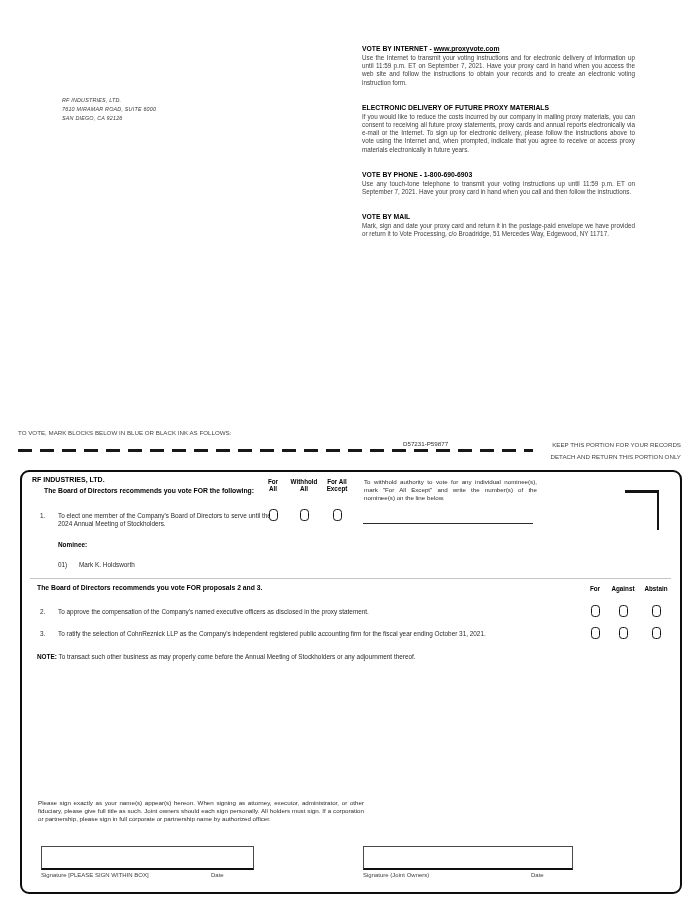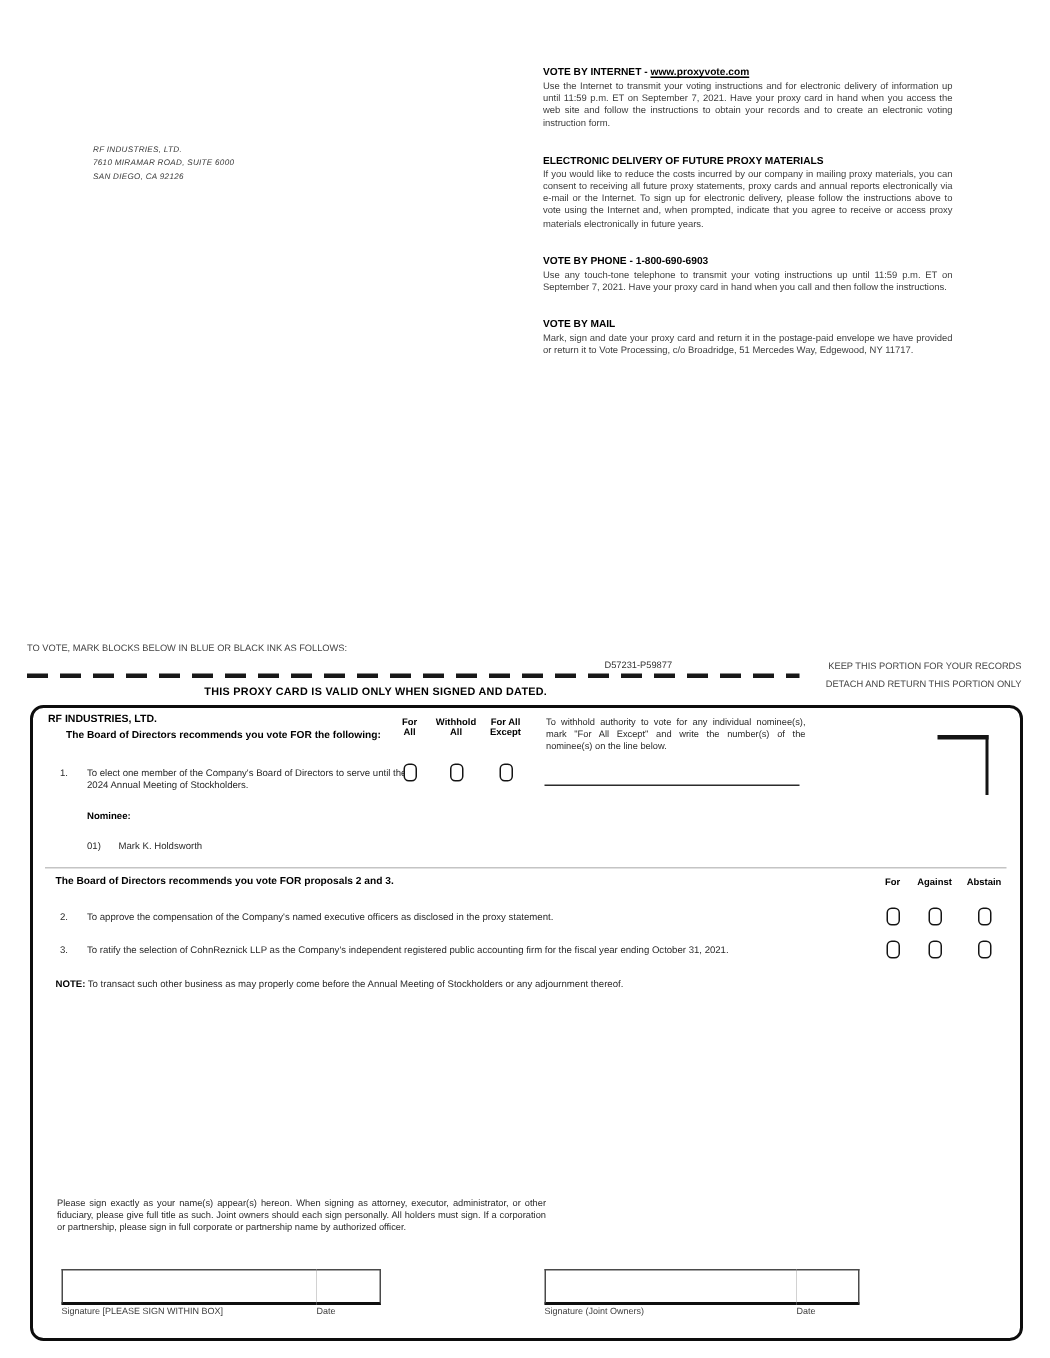--- a/index.html
+++ b/index.html
@@ -67,21 +67,20 @@
     <div class="blk">
       <h4>VOTE BY MAIL</h4>
       <p>Mark, sign and date your proxy card and return it in the postage-paid envelope we have provided or return it to Vote Processing, c/o Broadridge, 51 Mercedes Way, Edgewood, NY 11717.</p>
     </div>
   </div>
 
   <div class="abs tiny" style="left:18px;top:429px;">TO VOTE, MARK BLOCKS BELOW IN BLUE OR BLACK INK AS FOLLOWS:</div>
   <div class="abs tiny" style="left:403px;top:440px;color:#333;">D57231-P59877</div>
   <div class="abs tiny" style="right:19px;top:441px;">KEEP THIS PORTION FOR YOUR RECORDS</div>
   <div class="abs dashes" style="left:18px;top:449px;width:515px;"></div>
-  <div class="abs validbold" style="left:18px;top:456px;width:465px;text-align:center;">THIS PROXY CARD IS VALID ONLY WHEN SIGNED AND DATED.</div>
   <div class="abs tiny" style="right:19px;top:453px;">DETACH AND RETURN THIS PORTION ONLY</div>
 
   <div class="abs card">
 
     <div class="abs b fs7" style="left:10px;top:4px;">RF INDUSTRIES, LTD.</div>
 
     <div class="abs b fs68" style="left:22px;top:15px;width:232px;">The Board of Directors recommends you vote FOR the following:</div>
 
     <div class="abs colhdr" style="left:251px;top:6px;">
       <div>For</div>

